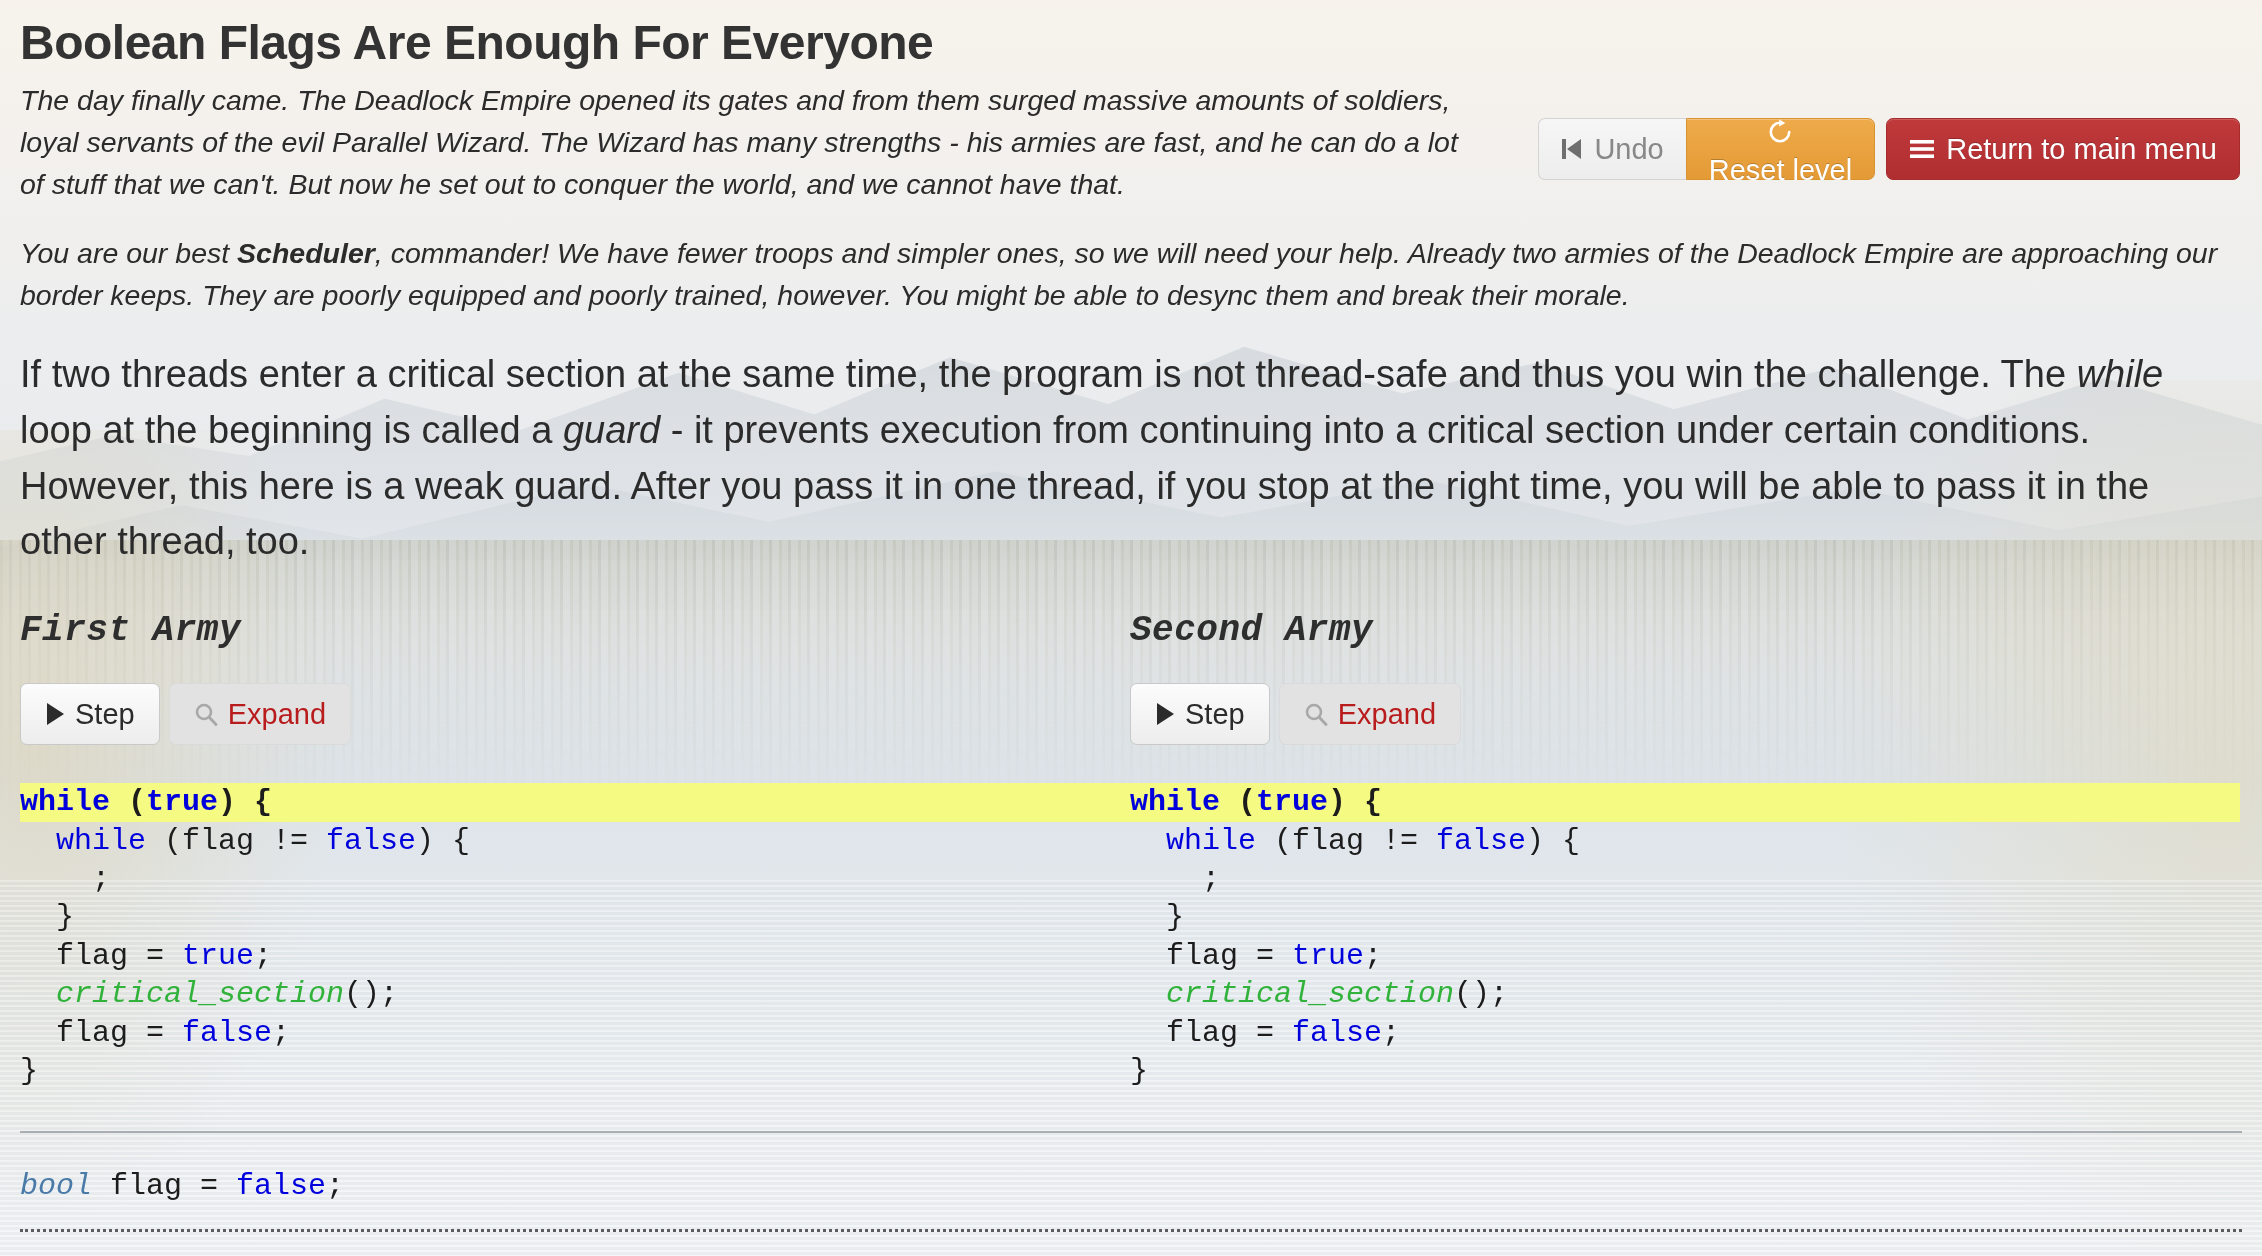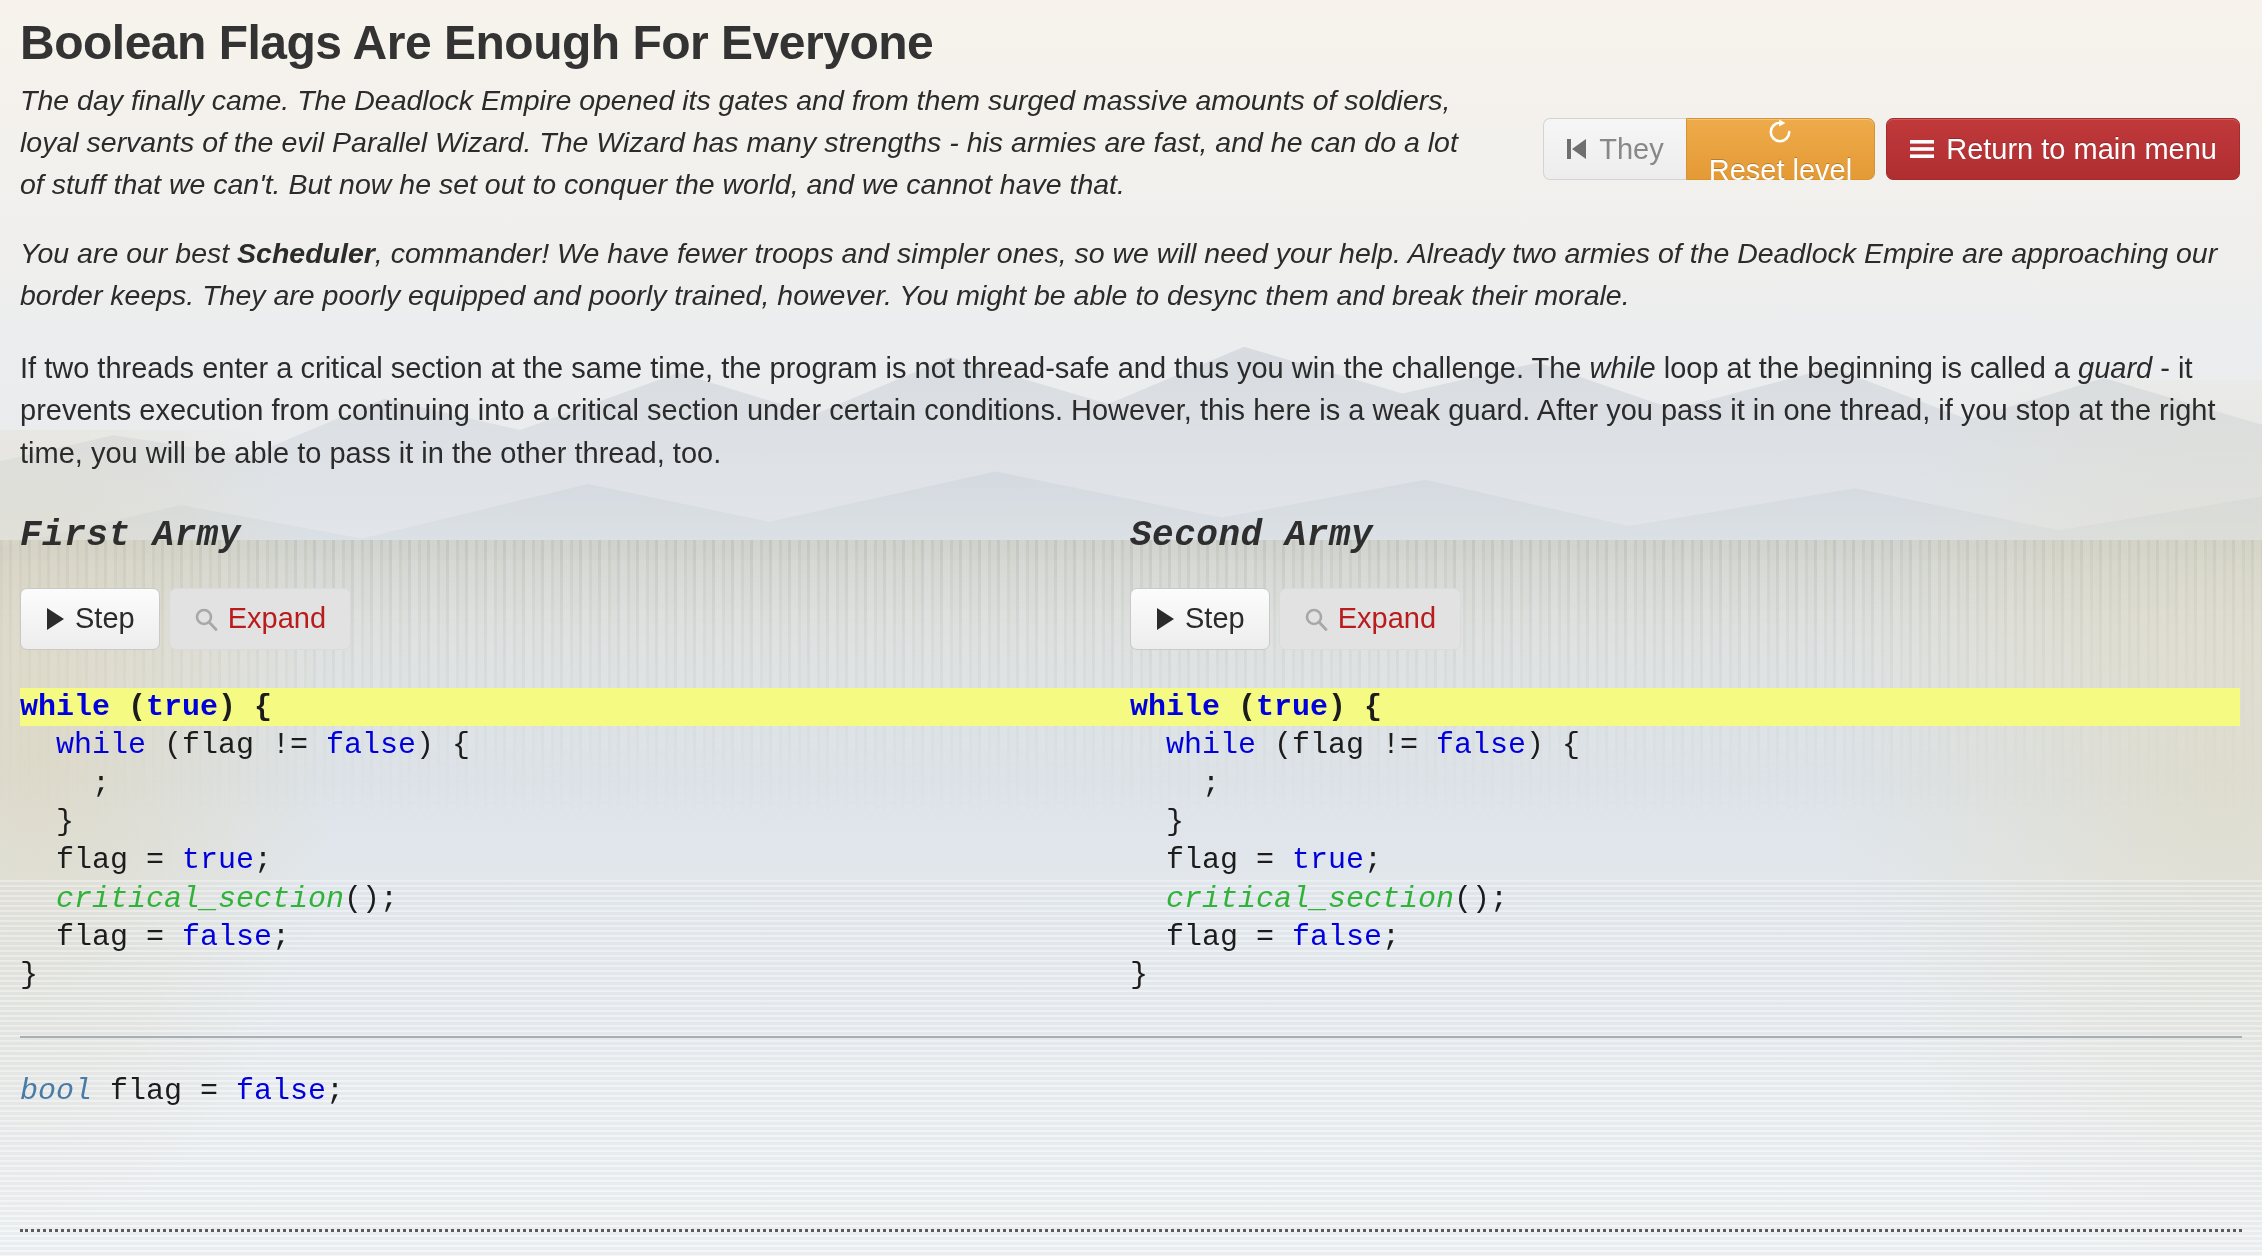--- a/index.html
+++ b/index.html
@@ -178,21 +178,21 @@
     width: 1455px;
     padding-top: 12px;
   }
   #story-2 {
     width: 2212px;
     padding-top: 27px;
   }
   #story-2 b { font-style: italic; font-weight: bold; }
 
   #explain {
-    font-size: 29px;
+    font-size: 38px;
     line-height: 1.47;
     color: #2b2b2b;
     width: 2212px;
     padding-top: 30px;
     margin: 0;
   }
   #explain i { font-style: italic; }
 
   
   #threads {
@@ -288,21 +288,21 @@
   <h1 id="page-title">Boolean Flags Are Enough For Everyone</h1>
 
   <div id="btn-row">
     <button class="btn btn-undo">
       <span class="ico">
         <svg width="22" height="24" viewBox="0 0 22 24" aria-hidden="true">
           <rect x="1" y="2" width="4" height="20" fill="currentColor"></rect>
           <polygon points="20,2 20,22 6,12" fill="currentColor"></polygon>
         </svg>
       </span>
-      <span>They</span>
+      <span>Undo</span>
     </button>
     <button class="btn btn-reset">
       <span class="ico">
         <svg width="26" height="26" viewBox="0 0 26 26" aria-hidden="true">
           <path d="M13 3.8 A9.2 9.2 0 1 0 22.2 13" fill="none" stroke="currentColor" stroke-width="2.6" stroke-linecap="round"></path>
           <polygon points="12.2,0.6 12.2,7.6 18.4,4.1" fill="currentColor"></polygon>
         </svg>
       </span>
       <span>Reset level</span>
     </button>

